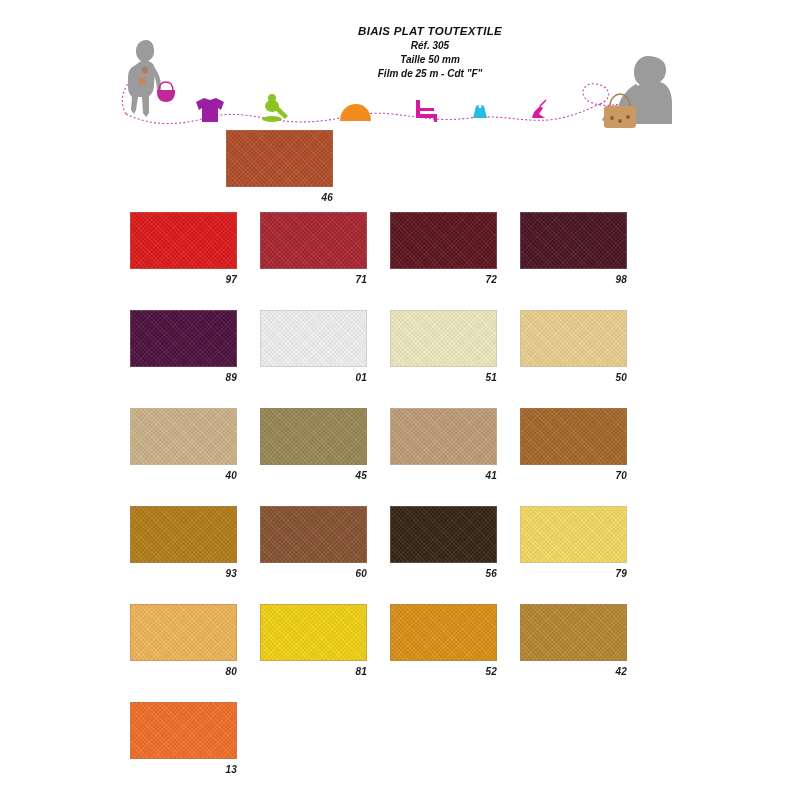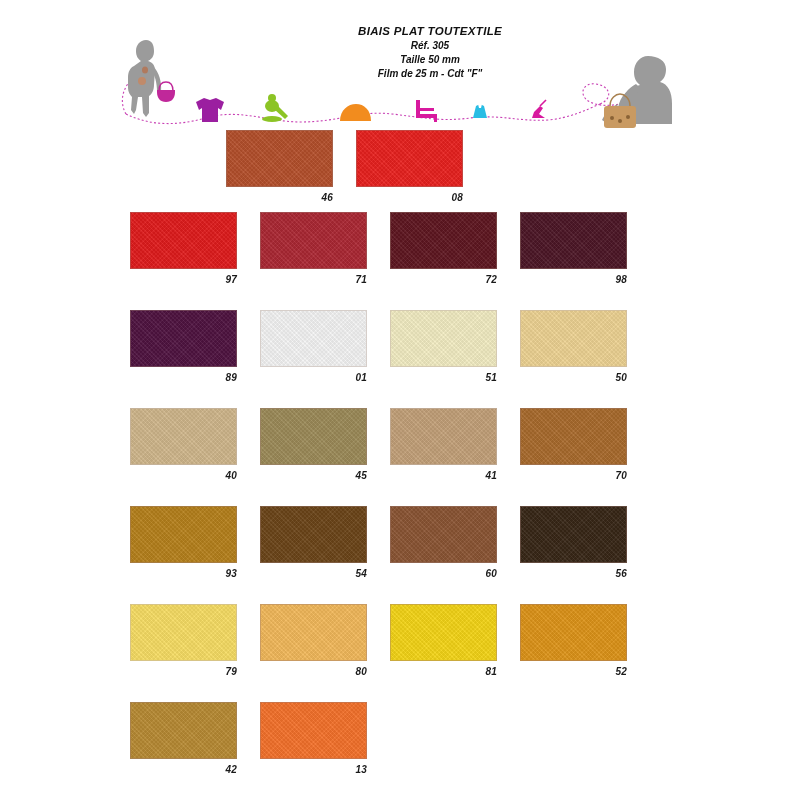--- a/index.html
+++ b/index.html
@@ -193,24 +193,20 @@
   <div class="sub">Réf. 305</div>
   <div class="sub">Taille 50 mm</div>
   <div class="sub">Film de 25 m - Cdt "F"</div>
 </div>
 
 <div class="grid" id="grid-top">
     <div class="swatch-cell">
       <div class="swatch-chip" style="background-color: rgb(180, 79, 43);"></div>
       <div class="swatch-label">46</div>
     </div>
-    <div class="swatch-cell">
-      <div class="swatch-chip" style="background-color: rgb(232, 32, 30);"></div>
-      <div class="swatch-label">08</div>
-    </div>
   </div>
 <div class="grid" id="grid-main">
     <div class="swatch-cell">
       <div class="swatch-chip" style="background-color: rgb(224, 27, 28);"></div>
       <div class="swatch-label">97</div>
     </div>
     <div class="swatch-cell">
       <div class="swatch-chip" style="background-color: rgb(171, 39, 51);"></div>
       <div class="swatch-label">71</div>
     </div>
@@ -252,24 +248,20 @@
     </div>
     <div class="swatch-cell">
       <div class="swatch-chip" style="background-color: rgb(168, 106, 44);"></div>
       <div class="swatch-label">70</div>
     </div>
     <div class="swatch-cell">
       <div class="swatch-chip" style="background-color: rgb(181, 128, 27);"></div>
       <div class="swatch-label">93</div>
     </div>
     <div class="swatch-cell">
-      <div class="swatch-chip" style="background-color: rgb(107, 68, 24);"></div>
-      <div class="swatch-label">54</div>
-    </div>
-    <div class="swatch-cell">
       <div class="swatch-chip" style="background-color: rgb(138, 84, 51);"></div>
       <div class="swatch-label">60</div>
     </div>
     <div class="swatch-cell">
       <div class="swatch-chip" style="background-color: rgb(55, 38, 22);"></div>
       <div class="swatch-label">56</div>
     </div>
     <div class="swatch-cell">
       <div class="swatch-chip light" style="background-color: rgb(247, 221, 99);"></div>
       <div class="swatch-label">79</div>

